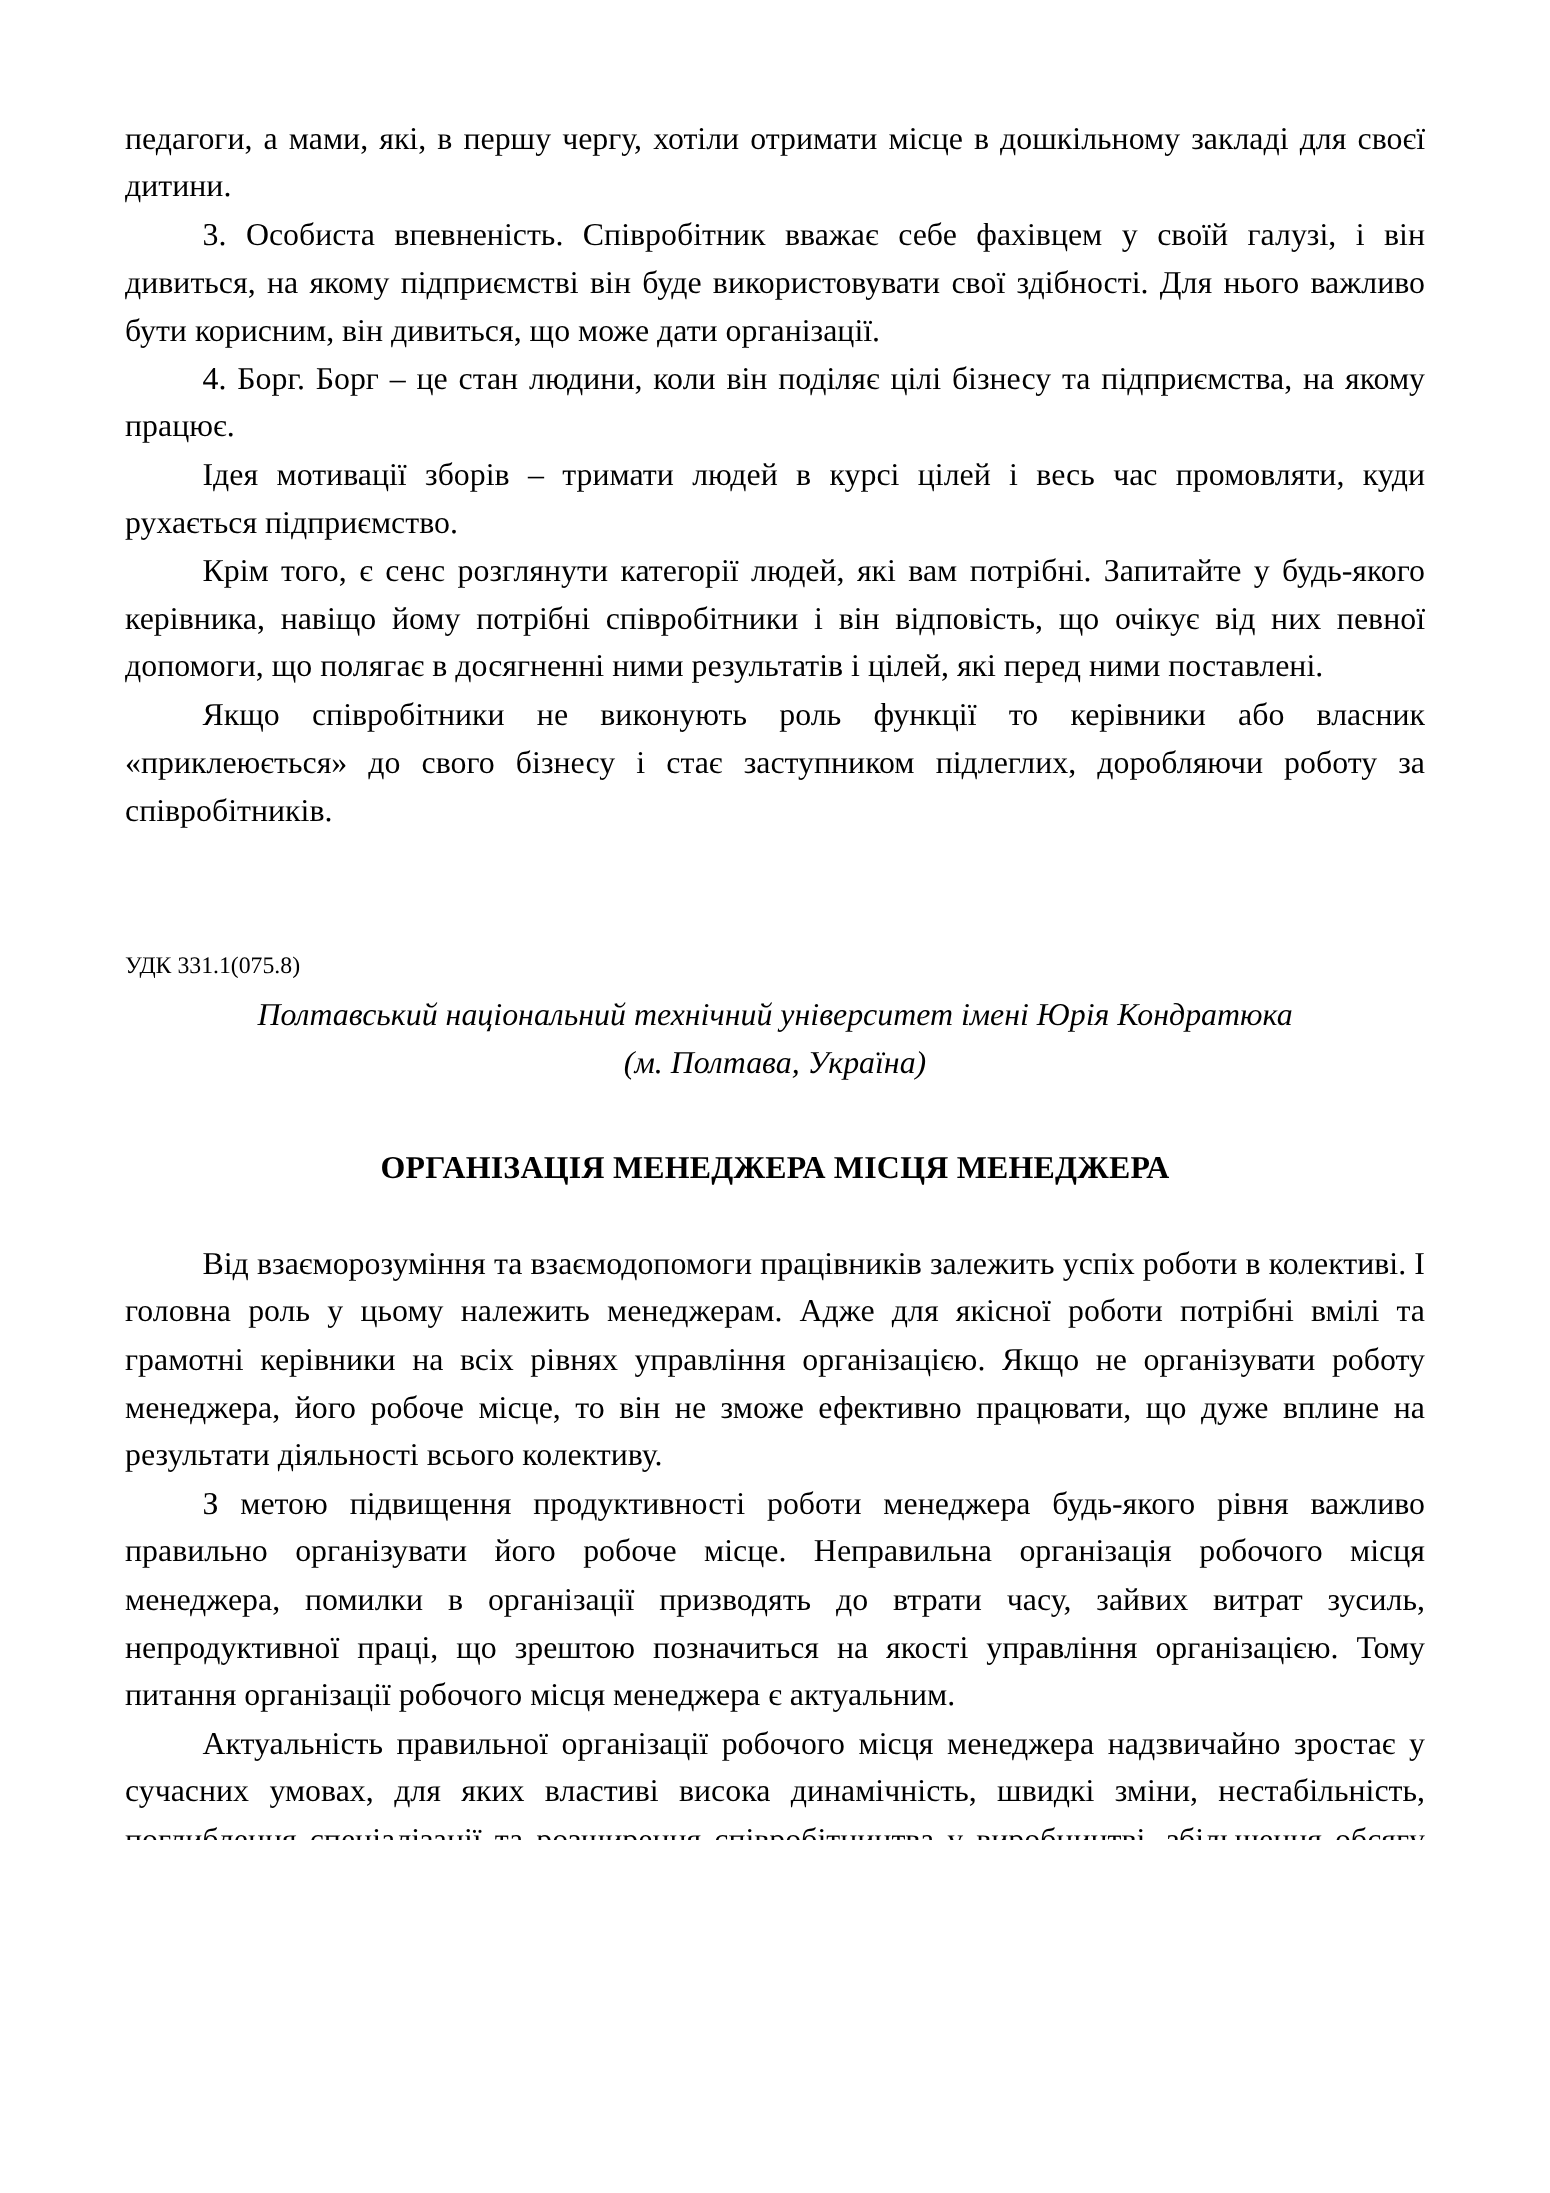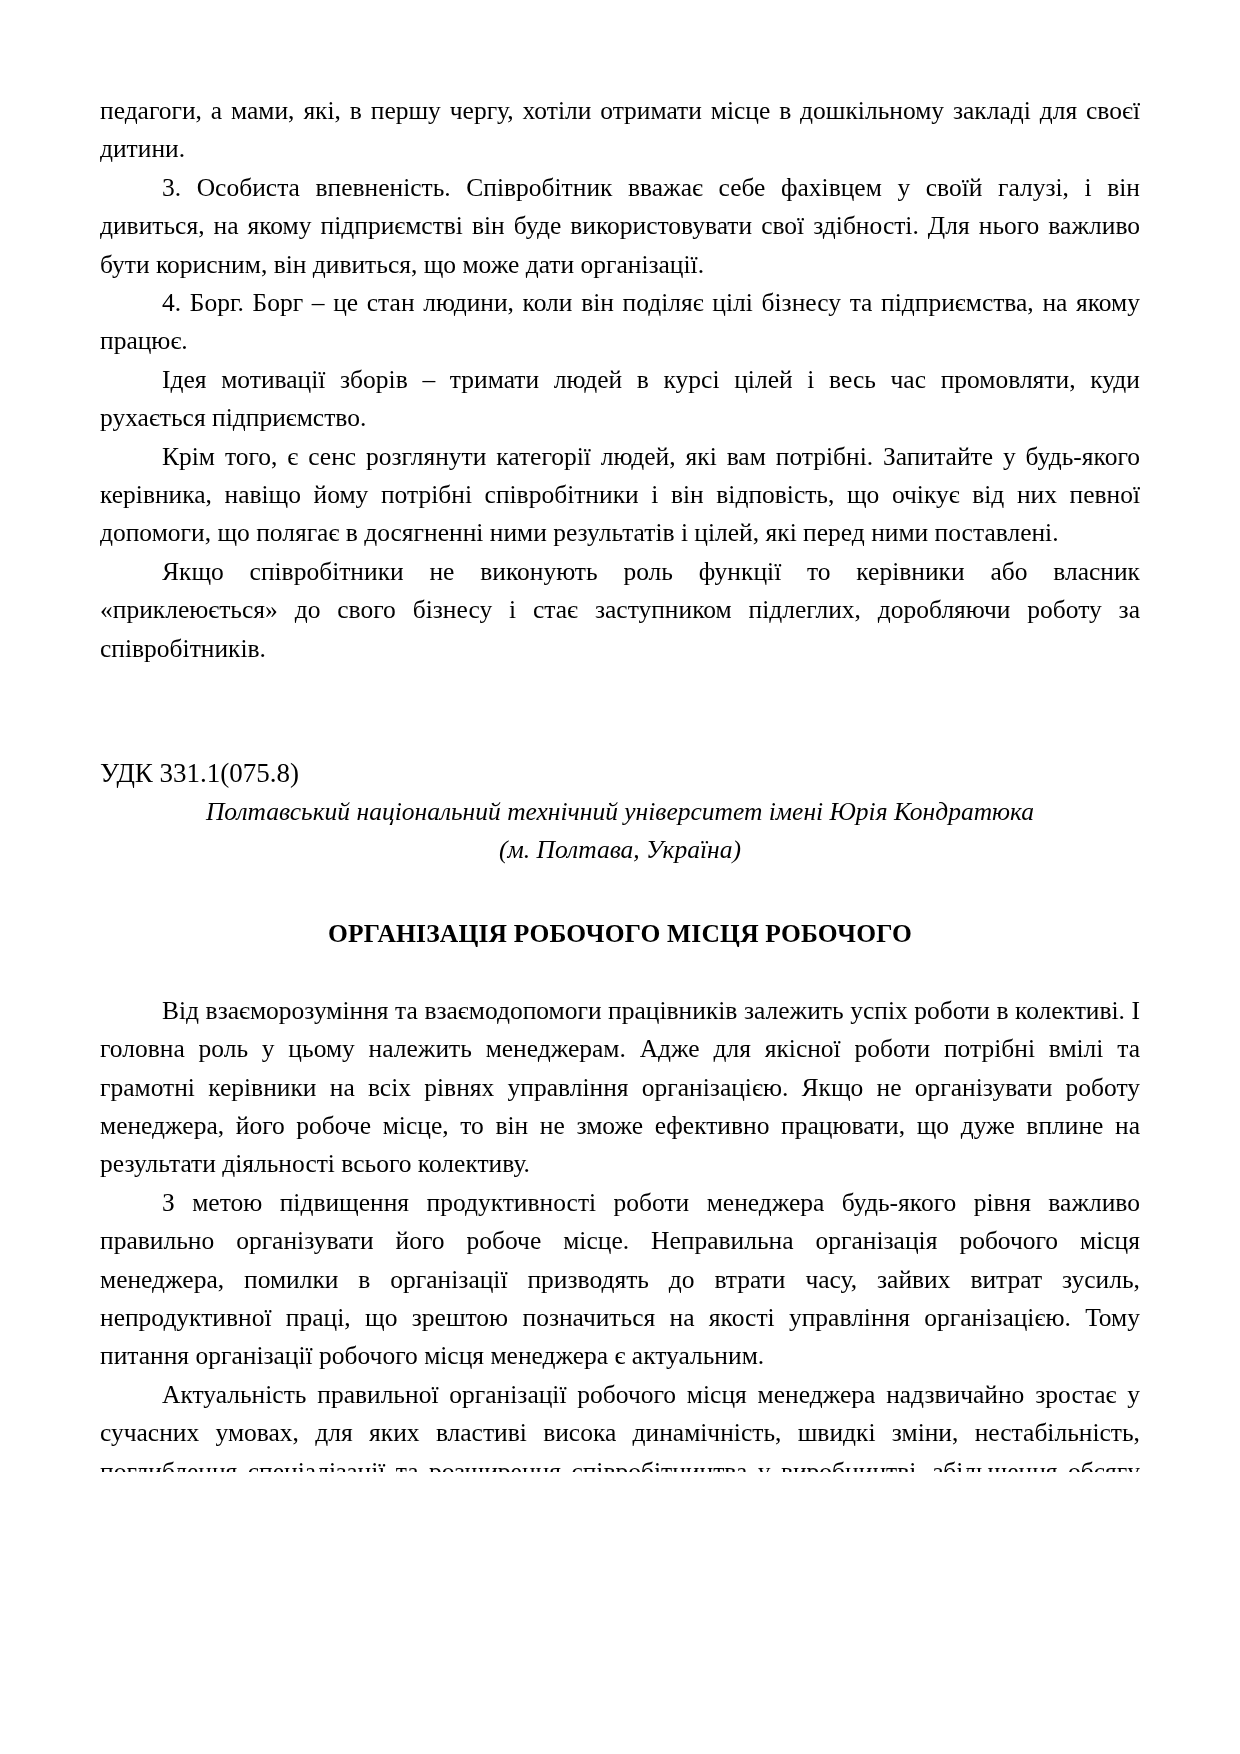--- a/index.html
+++ b/index.html
@@ -37,21 +37,21 @@
     hyphens: none;
   }
   p.body-par.no-indent {
     text-indent: 0;
   }
   .spacer-block {
     height: 86px;
   }
   .udk {
     margin: 0;
-    font-size: 27px;
+    font-size: 19px;
     line-height: 38.4px;
     text-align: left;
     text-indent: 0;
   }
   .authors,
   .affiliation,
   .city {
     margin: 0;
     font-size: 25.5px;
     line-height: 38.4px;
@@ -99,21 +99,21 @@
       <p class="body-par">Якщо співробітники не виконують роль функції то керівники або власник «приклеюється» до свого бізнесу і стає заступником підлеглих, доробляючи роботу за співробітників.</p>
     </div>
 
     <div class="spacer-block"></div>
 
     <div>
       <p class="udk">УДК 331.1(075.8)</p>
       <p class="affiliation">Полтавський національний технічний університет імені Юрія Кондратюка</p>
       <p class="city">(м. Полтава, Україна)</p>
       <div class="gap-lg"></div>
-      <h1 class="article-title">ОРГАНІЗАЦІЯ РОБОЧОГО МІСЦЯ РОБОЧОГО</h1>
+      <h1 class="article-title">ОРГАНІЗАЦІЯ МЕНЕДЖЕРА МІСЦЯ МЕНЕДЖЕРА</h1>
       <div class="gap-md"></div>
     </div>
 
     <div>
       <p class="body-par">Від взаєморозуміння та взаємодопомоги працівників залежить успіх роботи в колективі. І головна роль у цьому належить менеджерам. Адже для якісної роботи потрібні вмілі та грамотні керівники на всіх рівнях управління організацією. Якщо не організувати роботу менеджера, його робоче місце, то він не зможе ефективно працювати, що дуже вплине на результати діяльності всього колективу.</p>
       <p class="body-par">З метою підвищення продуктивності роботи менеджера будь-якого рівня важливо правильно організувати його робоче місце. Неправильна організація робочого місця менеджера, помилки в організації призводять до втрати часу, зайвих витрат зусиль, непродуктивної праці, що зрештою позначиться на якості управління організацією. Тому питання організації робочого місця менеджера є актуальним.</p>
       <p class="body-par">Актуальність правильної організації робочого місця менеджера надзвичайно зростає у сучасних умовах, для яких властиві висока динамічність, швидкі зміни, нестабільність, поглиблення спеціалізації та розширення співробітництва у виробництві, збільшення обсягу управлінської інформації та управлінської роботи, ускладнення функцій управління. Для того, щоб виконувати обсяг робіт, який постійно зростає без збільшення чисельності управлінських працівників, необхідно значне підвищення ефективності праці менеджерів всіх ланок управління. Проблему можна вирішити лише шляхом впровадження методів наукової організації праці, широкої інформатизації та комп’ютеризації робіт, що виконуються управлінським персоналом.</p>
 
     </div>
 

